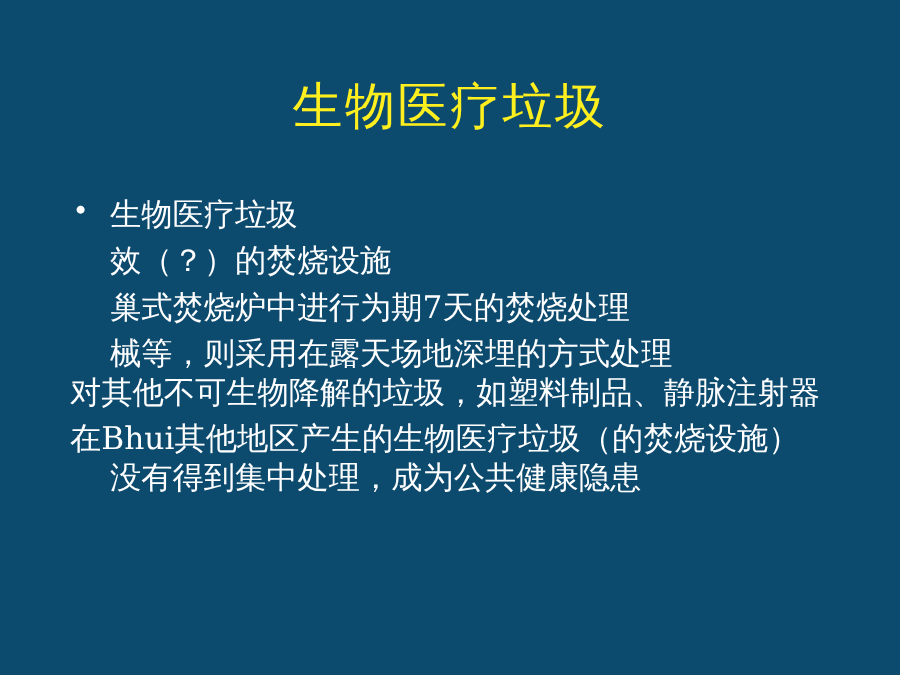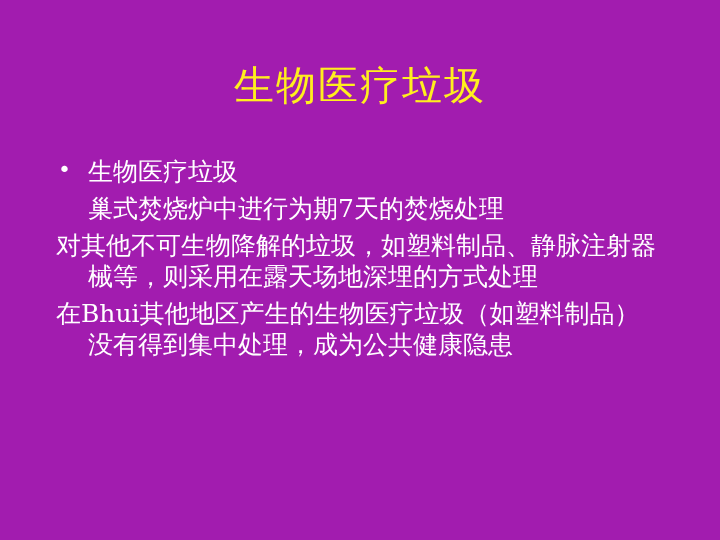--- a/index.html
+++ b/index.html
@@ -4,21 +4,21 @@
 <style>
   html, body {
     margin: 0;
     padding: 0;
     background: #000000;
   }
   .slide {
     position: relative;
     width: 720px;
     height: 540px;
-    background: #a21caf;
+    background: #0c4a6e;
     overflow: hidden;
     font-family: "DejaVu Serif", "Liberation Serif", serif;
   }
   .slide-title {
     position: absolute;
     top: 62px;
     left: 0;
     right: 0;
     text-align: center;
     font-size: 40px;
@@ -71,30 +71,31 @@
   <div class="content">
 
     <div class="para">
       <div class="line bulleted">
         <span class="bullet">•</span>
       </div>
       <div class="line cont">生物医疗垃圾</div>
     </div>
 
     <div class="para">
+      <div class="line cont">效（？）的焚烧设施</div>
     </div>
 
     <div class="para">
       <div class="line cont">巢式焚烧炉中进行为期7天的焚烧处理</div>
     </div>
 
     <div class="para">
+      <div class="line cont">械等，则采用在露天场地深埋的方式处理</div>
       <div class="line">对其他不可生物降解的垃圾，如塑料制品、静脉注射器</div>
-      <div class="line cont">械等，则采用在露天场地深埋的方式处理</div>
     </div>
 
     <div class="para">
-      <div class="line">在Bhui其他地区产生的生物医疗垃圾（如塑料制品）</div>
+      <div class="line">在Bhui其他地区产生的生物医疗垃圾（的焚烧设施）</div>
       <div class="line cont">没有得到集中处理，成为公共健康隐患</div>
     </div>
 
   </div>
 </div>
 
 </body></html>

